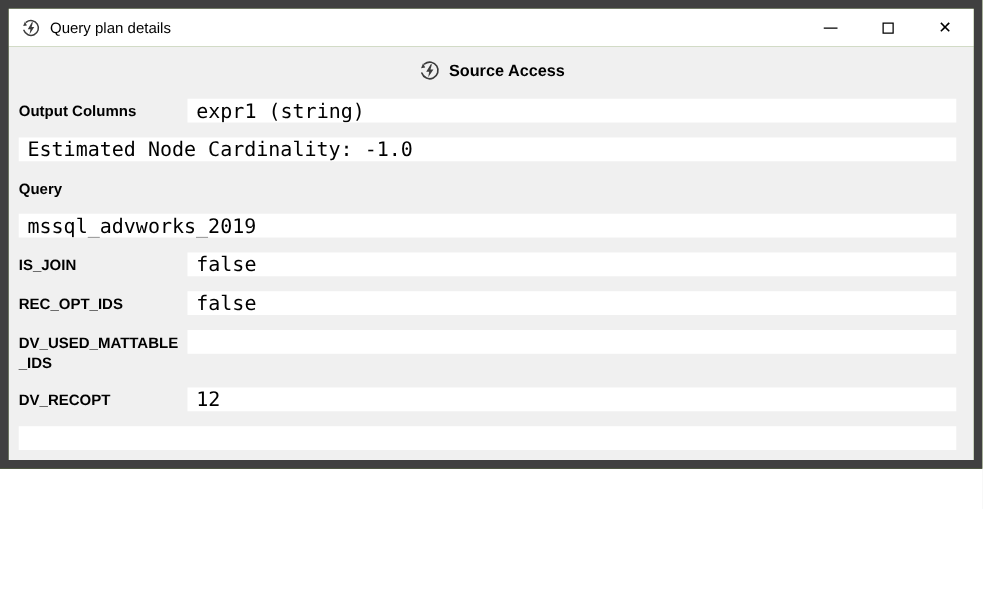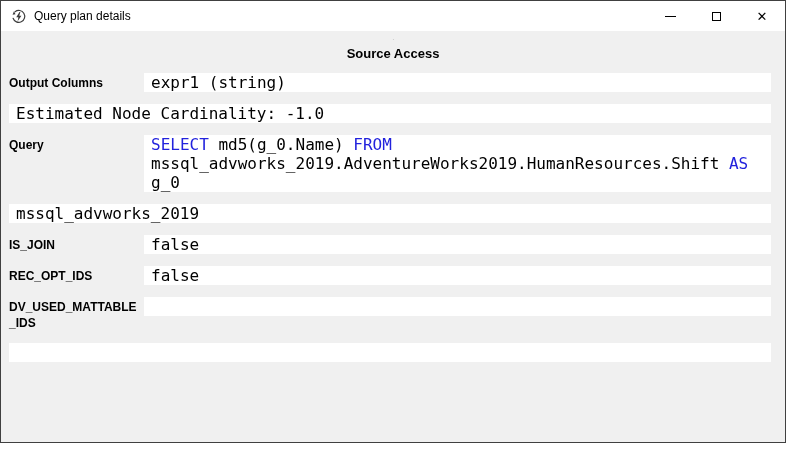--- a/index.html
+++ b/index.html
@@ -2,22 +2,22 @@
 <html><head>
 <meta charset="utf-8">
 <style>
   * { margin: 0; padding: 0; box-sizing: border-box; }
   html, body { width: 786px; height: 473px; }
   body {
     font-family: "Liberation Sans", sans-serif;
     background: #ffffff;
   }
   .window {
-    width: 786px; height: 443px;
-    border: 1px solid #404040;
+    width: 786px; height: 375px;
+    border: 7px solid #404040;
     display: flex; flex-direction: column;
     background: #4d7c0f;
   }
   
   .titlebar {
     height: 30px; flex: 0 0 30px;
     background: #ffffff;
     display: flex; align-items: center;
   }
   .titlebar-icon { margin-left: 9px; width: 17px; height: 17px; flex: 0 0 17px; }
@@ -33,21 +33,21 @@
     font-size: 13px; color: #000;
   }
   .min-glyph { display: block; width: 11px; height: 1px; background: #000; }
   .max-glyph { display: block; width: 9px; height: 9px; border: 1px solid #000; background: transparent; }
   .close-glyph { font-size: 13px; line-height: 13px; color: #000; font-family: "DejaVu Sans", sans-serif; }
   
   .content { flex: 1; background: #f0f0f0; overflow: hidden; }
   .node-header {
     margin-top: 8px;
     display: flex; align-items: center; justify-content: center;
-    gap: 6px; height: 22px; flex-direction: column;
+    gap: 6px; height: 22px;
   }
   .node-header-icon { width: 19px; height: 19px; }
   .node-header-title { font-size: 13px; font-weight: bold; color: #000; }
   
   .form { margin-top: 6px; padding-left: 8px; padding-right: 14px; }
   .field-row { display: flex; align-items: flex-start; margin-bottom: 2px; margin-top: 12px; }
   .field-label {
     flex: 0 0 135px; width: 135px;
     font-size: 12px; font-weight: bold; color: #000;
     line-height: 16px; padding-top: 2px; padding-right: 6px;
@@ -103,37 +103,39 @@
     <div class="form">
         <div class="field-row">
     <div class="field-label">Output Columns</div>
     <div class="field-value">expr1 (string)</div>
   </div>
         <div class="field-row">
     <div class="field-value">Estimated Node Cardinality: -1.0</div>
   </div>
         <div class="field-row">
     <div class="field-label">Query</div>
-    <div class="field-value multiline"><span style="color: rgb(34, 34, 221);">SELECT</span><span> md5(g_0.Name) </span><span style="color: rgb(34, 34, 221);">FROM</span><span> mssql_advworks_2019.AdventureWorks2019.HumanResources.Shift </span><span style="color: rgb(34, 34, 221);">AS</span><span>
-g_0</span></div>
   </div>
         <div class="field-row">
     <div class="field-value">mssql_advworks_2019</div>
   </div>
         <div class="field-row">
     <div class="field-label">IS_JOIN</div>
     <div class="field-value">false</div>
   </div>
         <div class="field-row">
     <div class="field-label">REC_OPT_IDS</div>
     <div class="field-value">false</div>
   </div>
         <div class="field-row">
     <div class="field-label">DV_USED_MATTABLE_IDS</div>
     <div class="field-value"></div>
   </div>
         <div class="field-row">
+    <div class="field-label">DV_RECOPT</div>
+    <div class="field-value">12</div>
+  </div>
+        <div class="field-row">
     <div class="field-value"></div>
   </div>
       </div>
 
   </div>
 </div>
 
 </body></html>

